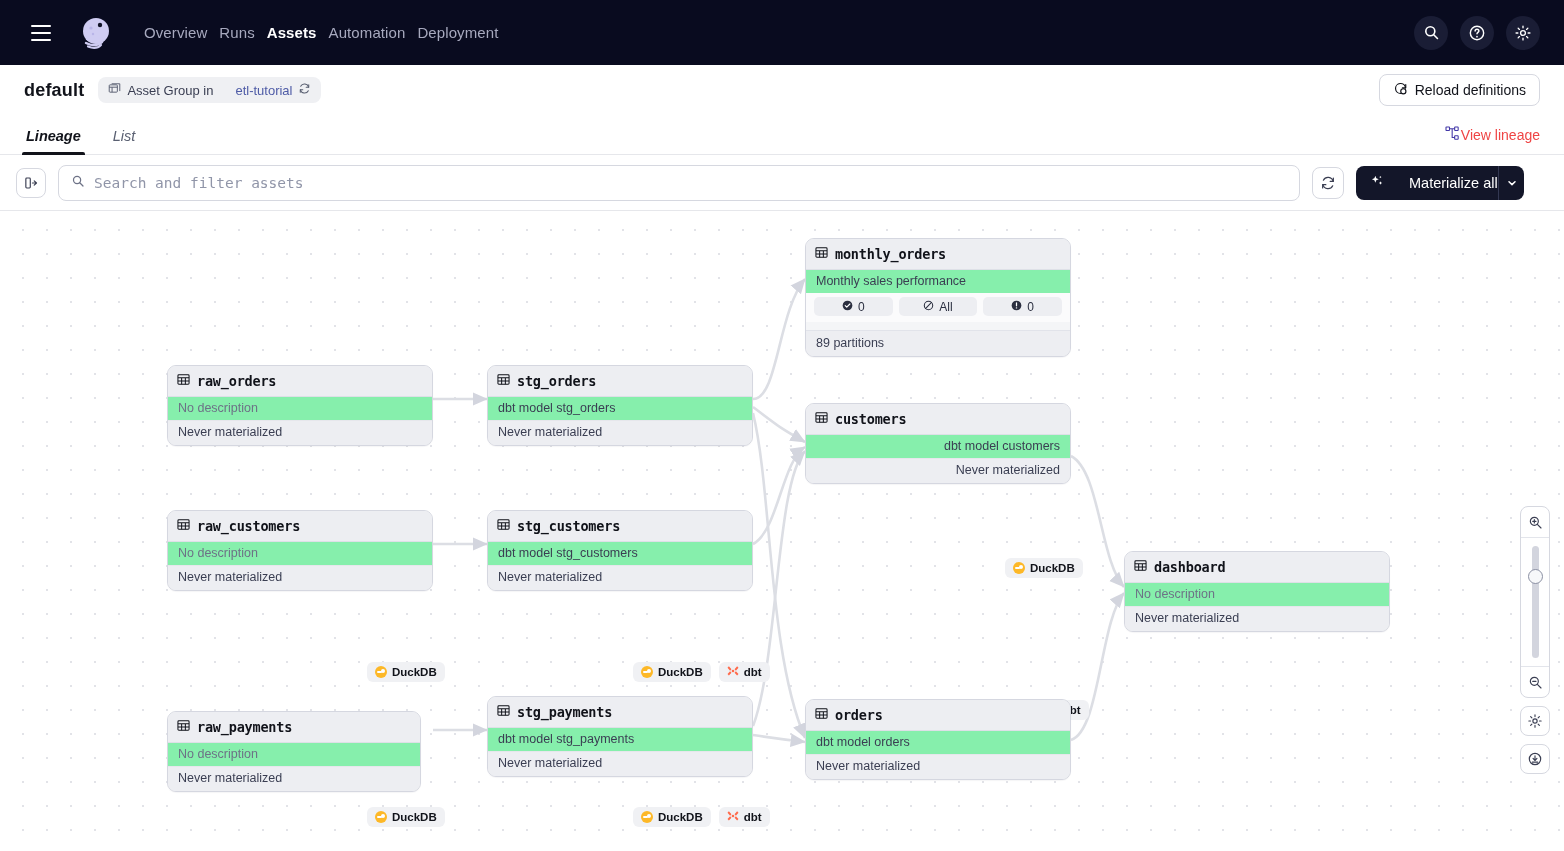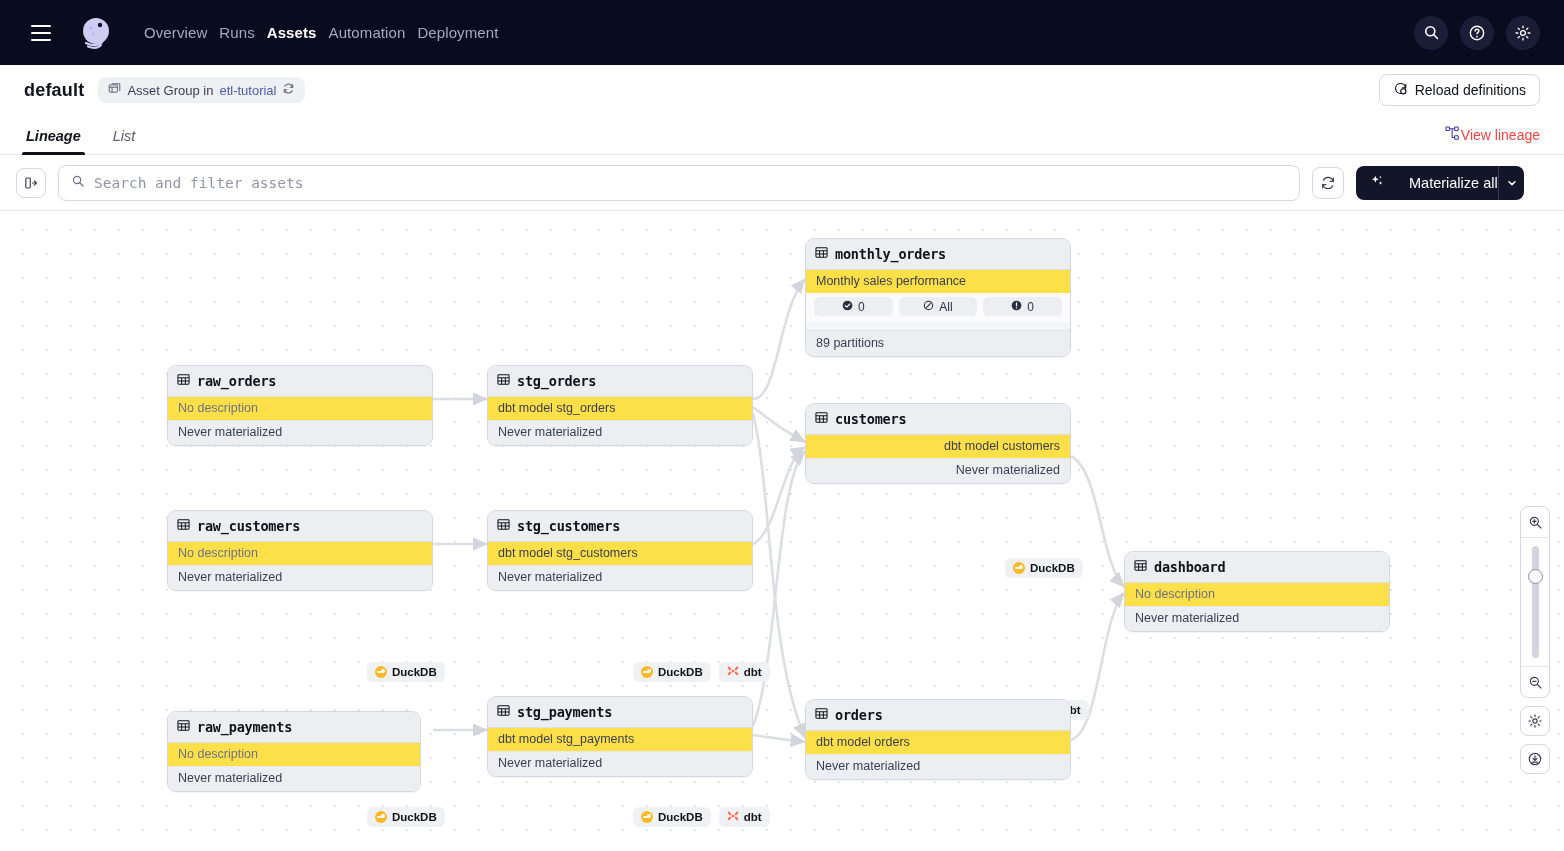--- a/index.html
+++ b/index.html
@@ -41,21 +41,21 @@
   #pagehead {
     height: 50px; display: flex; align-items: center;
     padding: 0 24px; background: #fff;
   }
   .page-title { font-size: 18px; font-weight: 700; color: #11131A; letter-spacing: .2px; }
   .group-chip {
     margin-left: 14px; height: 26px; border-radius: 8px;
     background: #EFF0F3; display: flex; align-items: center; gap: 6px;
     padding: 0 10px; font-size: 13px; color: #3A3E52; cursor: pointer;
   }
-  .group-chip .link { color: #4E5BA6; }
+  .group-chip .link { color: #4E5BA6; margin-left: 16px; }
   .reload-btn {
     margin-left: auto; height: 32px; border: 1px solid #D6D8E0; border-radius: 8px;
     background: #fff; display: flex; align-items: center; gap: 7px;
     padding: 0 13px; font-size: 14px; color: #11131A; cursor: pointer;
   }
 
   
   #tabsbar {
     height: 40px; display: flex; align-items: flex-end;
     padding: 0 24px; border-bottom: 1px solid #E6E7EB; position: relative;
@@ -133,21 +133,21 @@
     padding: 6px 10px 6px 9px;
     background: #EDEEF2;
     border-bottom: 1px solid #DEE0E7;
   }
   .node-name {
     font-family: "DejaVu Sans Mono", monospace;
     font-size: 13.5px; font-weight: 700; color: #11131A; letter-spacing: -0.2px;
   }
   .node-desc {
     padding: 4px 10px 5px 10px; font-size: 12.5px; color: #3A3E52;
-    background: #fde047; border-bottom: 1px solid #E6E7EC;
+    background: #86efac; border-bottom: 1px solid #E6E7EC;
   }
   .node-desc.muted { color: #6D7286; }
   .node-status {
     padding: 4px 10px 6px 10px; font-size: 12.5px; color: #3A3E52;
     background: #EDEEF2;
   }
   .node-parts {
     padding: 5px 10px 6px 10px; font-size: 12.5px; color: #3A3E52;
     background: #EDEEF2; border-top: 1px solid #E1E3EA; margin-top: 8px;
   }

